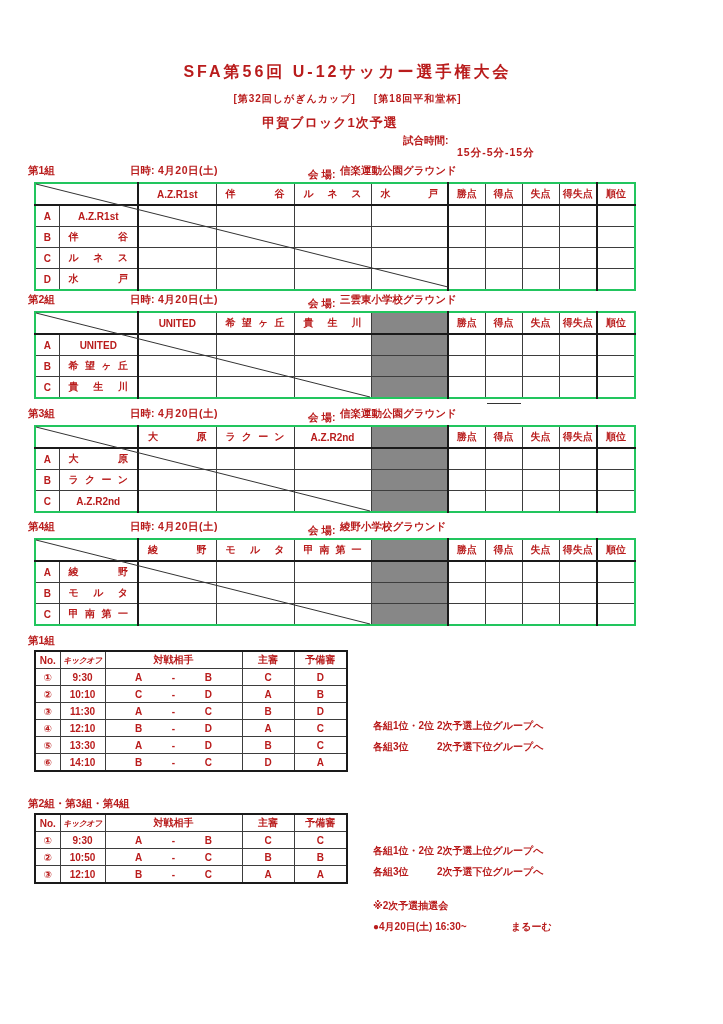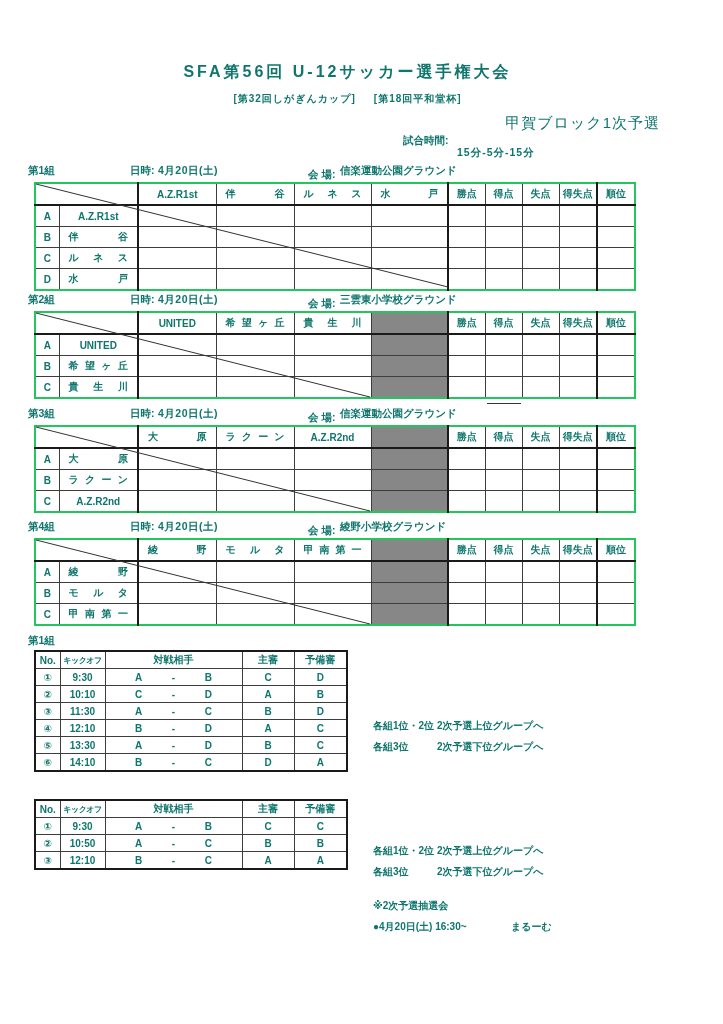--- a/index.html
+++ b/index.html
@@ -1,25 +1,25 @@
 <!DOCTYPE html>
 <html><head>
 <meta charset="utf-8">
 <style>
   html,body{margin:0;padding:0;background:#e8e8e8;}
   .page{
     position:relative;width:723px;height:1024px;background:#ffffff;
-    font-family:"Liberation Sans","DejaVu Sans",sans-serif;color:#0f766e;
+    font-family:"Liberation Sans","DejaVu Sans",sans-serif;color:#b91c1c;
     overflow:hidden;margin:0 auto;
   }
   .abs{position:absolute;}
   .doc-title{top:62px;left:0;width:695px;text-align:center;font-size:16px;font-weight:bold;letter-spacing:3px;}
   .doc-sub{top:92px;left:0;width:695px;text-align:center;font-size:10px;font-weight:600;letter-spacing:1px;}
   .doc-sub .gap{display:inline-block;width:18px;}
-  .block-title{top:114px;left:0;width:660px;text-align:right;font-size:15px;font-weight:normal;letter-spacing:1px;}
+  .block-title{top:114px;left:0;width:660px;text-align:center;font-size:13px;font-weight:bold;letter-spacing:1px;}
   .match-time{top:134px;left:403px;font-size:10.5px;font-weight:600;}
   .match-time .val{position:absolute;left:54px;top:0;white-space:nowrap;letter-spacing:1px;margin-top:12px;}
 
   .group{position:absolute;left:28px;width:605px;}
   .ghead{position:relative;height:16px;font-size:10.5px;font-weight:600;}
   .ghead .glabel{position:absolute;left:0;top:0;font-weight:bold;}
   .ghead .gdatelabel{position:absolute;left:102px;top:0;}
   .ghead .gdate{position:absolute;left:130px;top:0;letter-spacing:.5px;}
   .ghead .gvenuelabel{position:absolute;left:280px;top:4px;text-align:right;}
   .ghead .gvenue{position:absolute;left:312px;top:0;}
@@ -37,21 +37,21 @@
   .ctr{text-align:center;}
   .gray{background:#878787;}
   .st{font-size:9.5px;}
   .diag{position:absolute;top:0;left:0;pointer-events:none;}
 
   .sched{position:absolute;left:28px;}
   .slabel{font-size:10.5px;font-weight:bold;height:14px;}
   .sch{width:312px;border:2px solid #1a1a1a;margin-left:6px;margin-top:2px;padding-left:9px;}
   .sch th,.sch td{border:1px solid #3d3d3d;height:16px;padding:0;font-size:10px;font-weight:600;
       text-align:center;vertical-align:middle;white-space:nowrap;}
-  .sch th.kick{font-size:8px;letter-spacing:-0.5px;}
+  .sch th.kick{font-size:8px;letter-spacing:-0.5px;font-style:italic;}
   .opp{display:flex;justify-content:space-evenly;align-items:center;}
   .no-cell{font-size:11px;}
 
   .note{position:absolute;left:373px;height:13px;font-size:10px;font-weight:600;width:320px;}
   .note .rank{position:absolute;left:0;top:0;}
   .note .result{position:absolute;left:64px;top:0;}
   .foot-line{position:absolute;left:373px;font-size:10px;font-weight:600;white-space:nowrap;}
   .foot-venue{position:absolute;left:138px;top:0;}
   .stray-line{position:absolute;left:487px;top:403px;width:34px;height:0;border-top:1.5px solid #333;}
 </style>
@@ -530,20 +530,21 @@
   <div class="note" style="top:719px;">
     <span class="rank">各組1位・2位</span>
     <span class="result">2次予選上位グループへ</span>
   </div>
   <div class="note" style="top:740px;">
     <span class="rank">各組3位</span>
     <span class="result">2次予選下位グループへ</span>
   </div>
 
   <div class="sched" style="top:797px;">
+    <div class="slabel">第2組・第3組・第4組</div>
     <table class="sch">
       <colgroup>
           <col style="width:25px">
           <col style="width:45px">
           <col style="width:137px">
           <col style="width:52px">
           <col style="width:53px">
         </colgroup>
       <thead>
         <tr>

